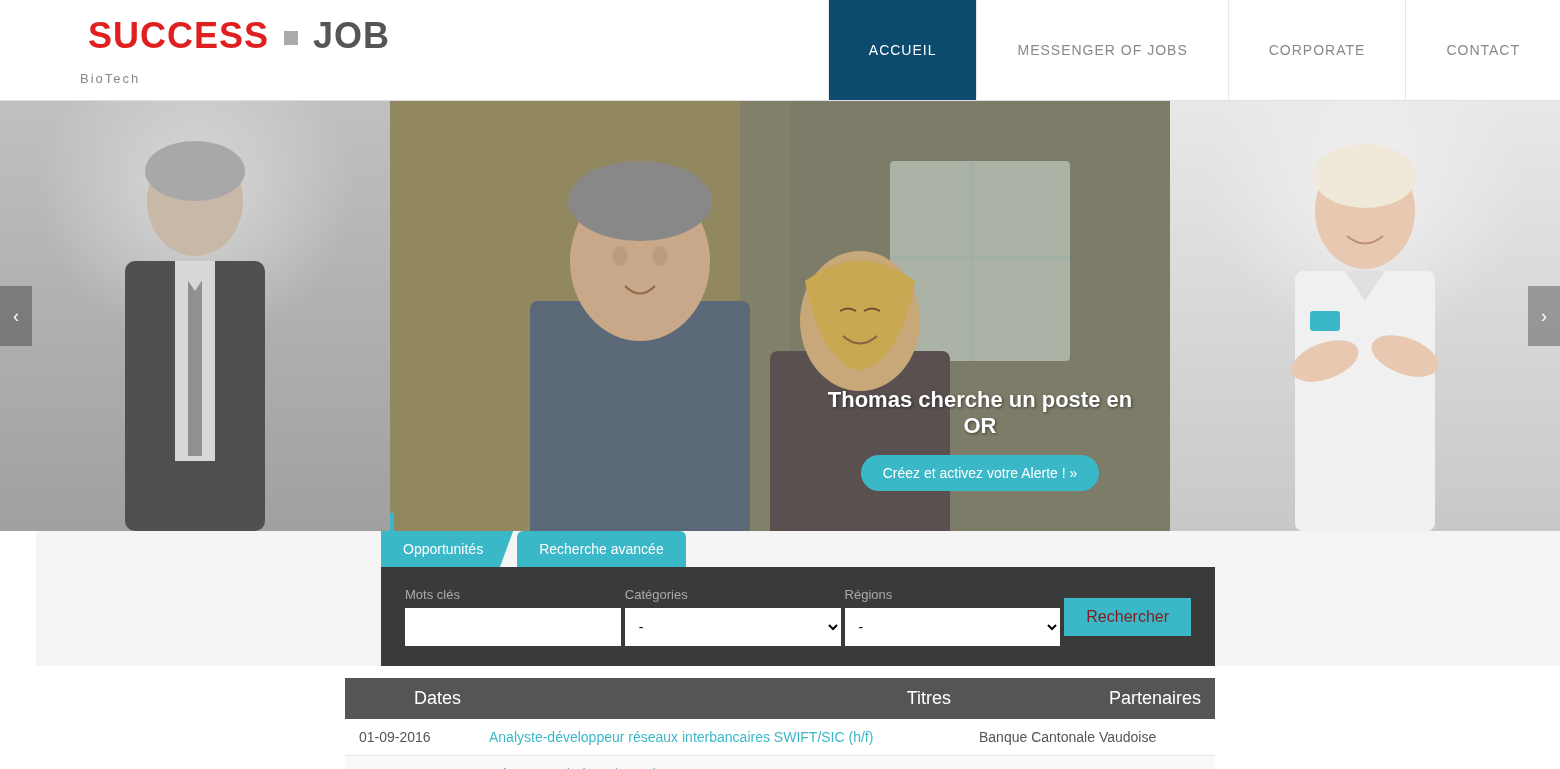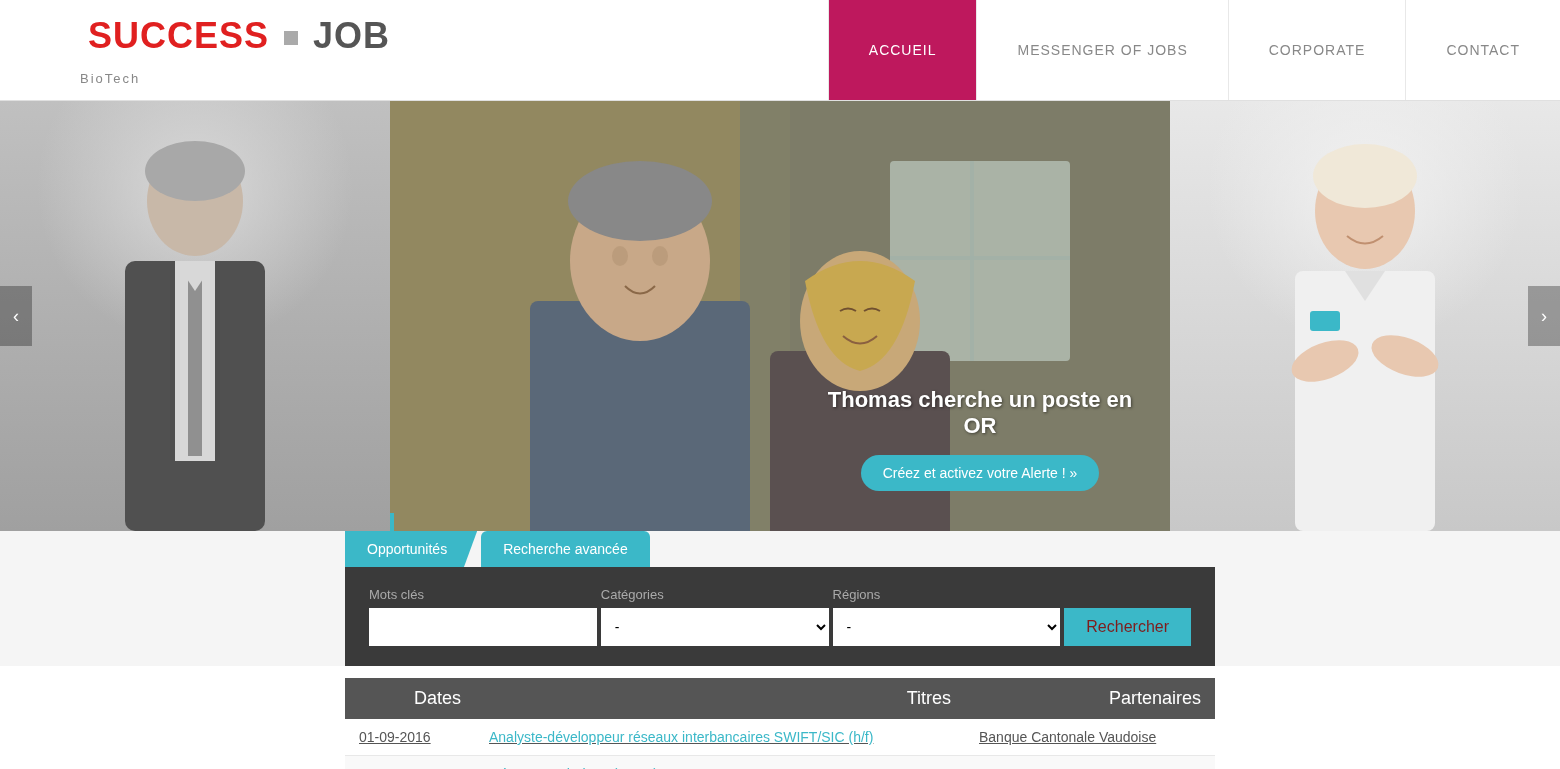--- a/index.html
+++ b/index.html
@@ -52,21 +52,21 @@
       justify-content: center;
       padding: 0 40px;
       font-size: 14px;
       color: #888;
       cursor: pointer;
       border-left: 1px solid #e8e8e8;
       height: 100%;
       letter-spacing: 1px;
     }
     .nav-item.active {
-      background: #be185d;
+      background: #0c4a6e;
       color: #fff;
       margin-left: 48px;
     }
 
     
     .hero-section {
       position: relative;
       width: 1560px;
       height: 430px;
       overflow: hidden;
@@ -152,20 +152,21 @@
       left: 390px;
       width: 4px;
       height: 18px;
       background: #3bb8c8;
     }
 
     
     .search-section {
       background: #f5f5f5;
       position: relative;
+      margin-left: 36px;
     }
     .tabs-row {
       display: flex;
       padding: 0 345px;
       padding-top: 0;
       position: relative;
       top: 0;
     }
     .tab-btn {
       padding: 10px 22px;
@@ -183,21 +184,21 @@
       clip-path: polygon(0 0, 100% 0, 90% 100%, 0% 100%);
       padding-right: 30px;
     }
 
     
     .search-box {
       background: #3a3a3a;
       margin: 0 345px;
       padding: 20px 24px;
       display: flex;
-      align-items: flex-end;
+      align-items: center;
       gap: 4px;
     }
     .search-field {
       display: flex;
       flex-direction: column;
       flex: 1;
     }
     .search-field label {
       color: #aaa;
       font-size: 13px;
@@ -247,21 +248,20 @@
     .results-table tbody tr {
       border-bottom: 1px solid #e8e8e8;
     }
     .results-table tbody tr:nth-child(even) {
       background: #f9f9f9;
     }
     .results-table tbody td {
       padding: 10px 14px;
       font-size: 14px;
       color: #555;
-      text-decoration: underline;
     }
     .results-table tbody td a {
       color: #3bb8c8;
       text-decoration: none;
       margin-top: 16px;
     }
     .date-col { width: 130px; }
     .partner-col { width: 250px; }
 
     

